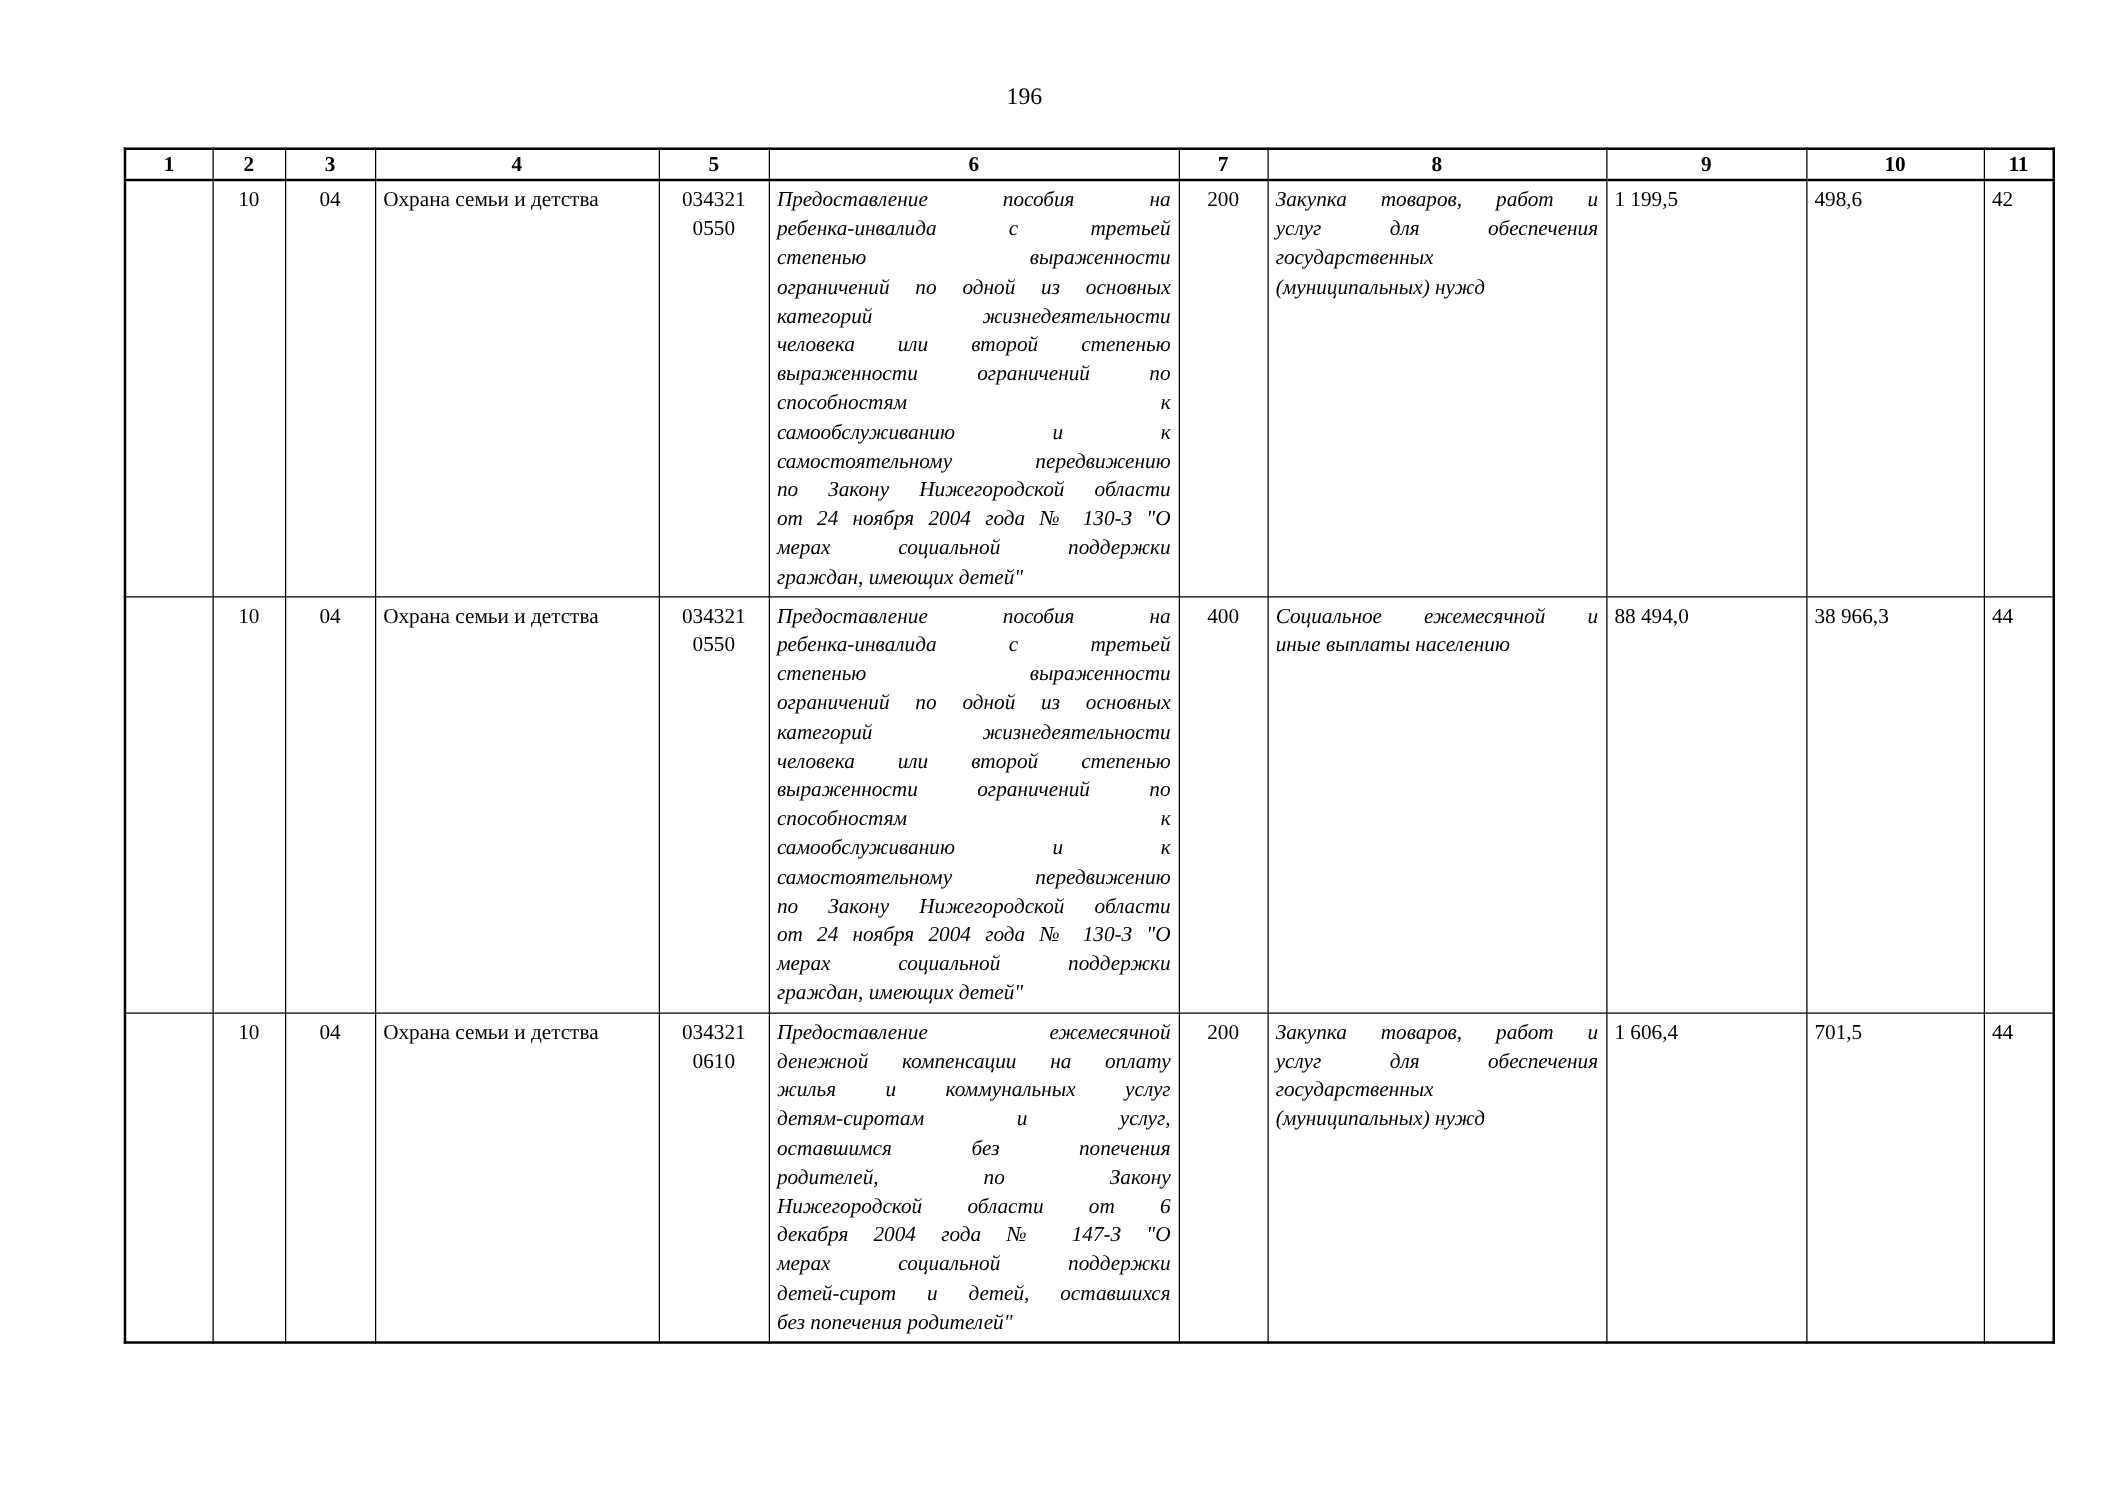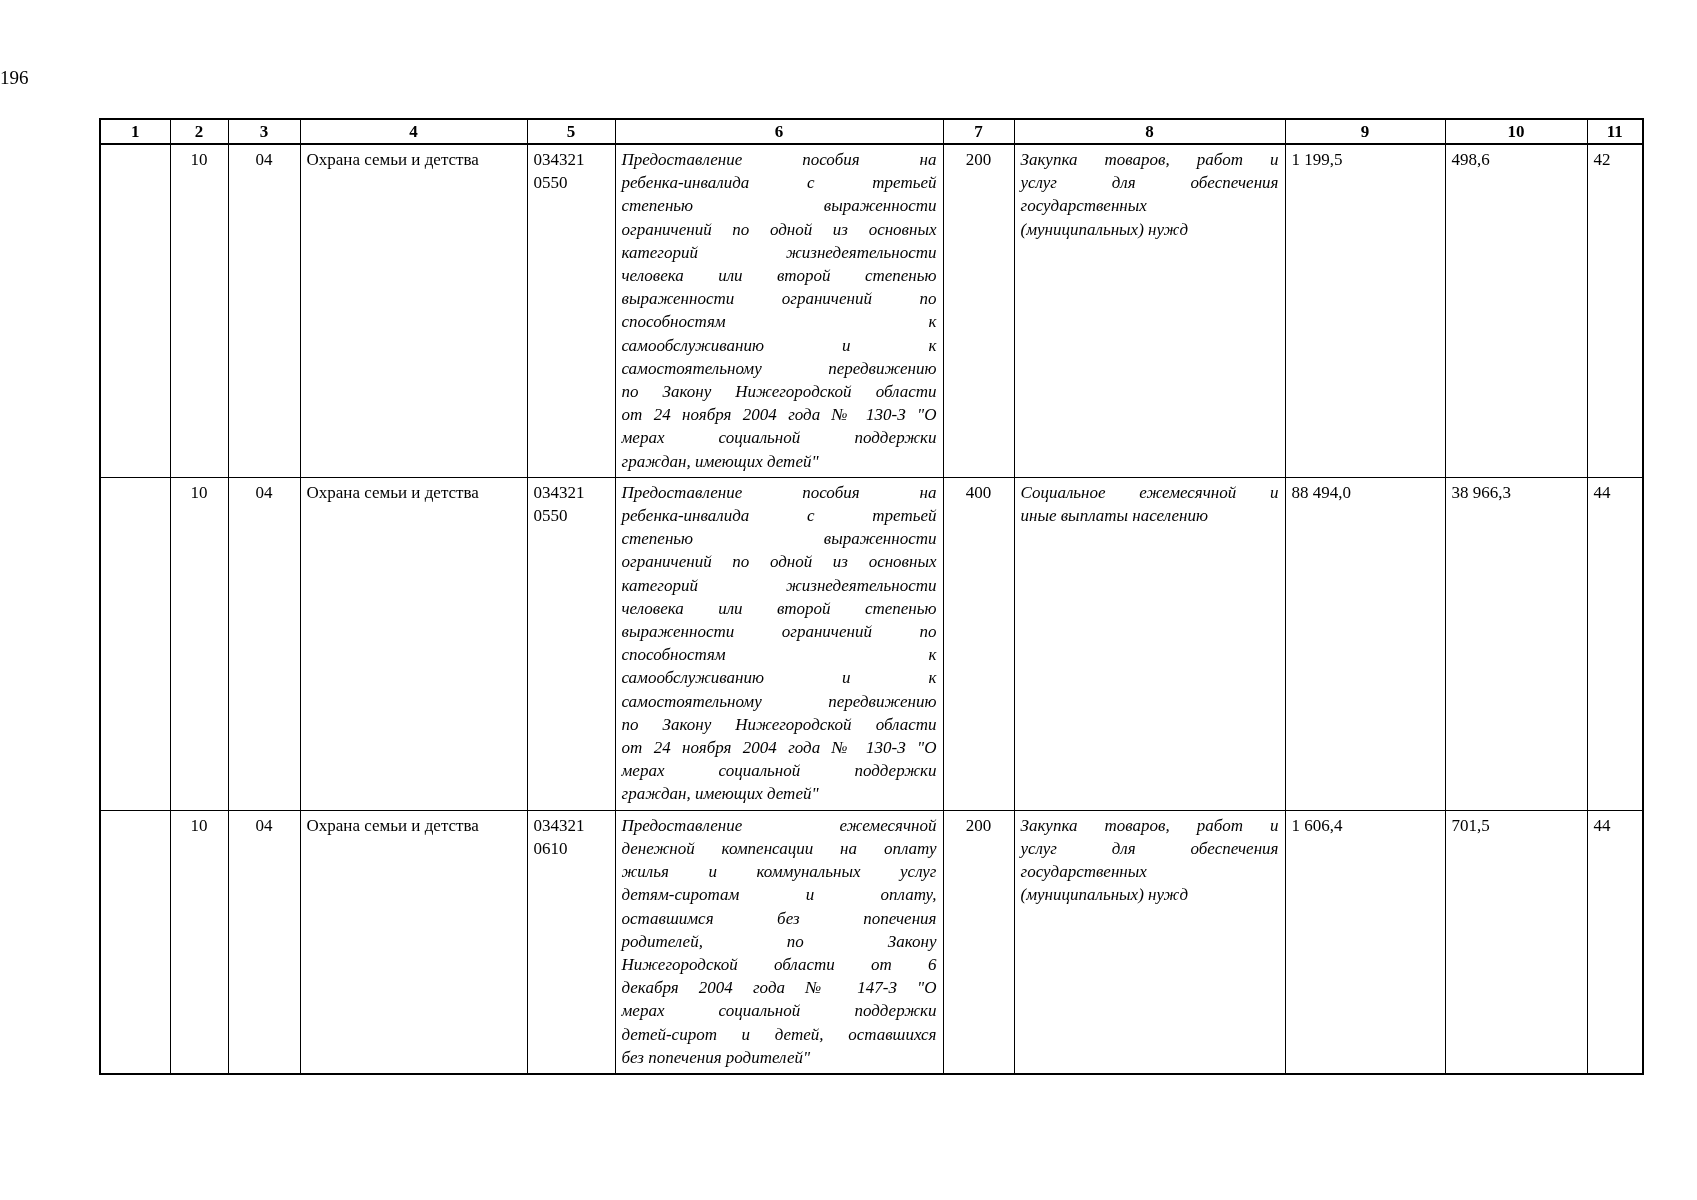--- a/index.html
+++ b/index.html
@@ -16,23 +16,24 @@
     width: 1697px;
     height: 1200px;
     background: #ffffff;
     overflow: hidden;
   }
   .page-number {
     position: absolute;
     top: 66px;
     left: 0;
     width: 1625px;
-    text-align: left;
+    text-align: center;
     font-size: 19px;
     line-height: 24px;
+    padding-left: 14px;
   }
   table.budget {
     position: absolute;
     left: 99px;
     top: 118px;
     width: 1545px;
     border-collapse: collapse;
     table-layout: fixed;
     border: 2px solid #000;
     font-size: 17px;
@@ -48,21 +49,21 @@
     height: 25px;
     padding: 0 2px;
     line-height: 22px;
     border-bottom: 2px solid #000;
   }
   table.budget td {
     vertical-align: top;
     padding: 3px 6px 4px 6px;
   }
   td.center { text-align: center; padding-left: 2px; padding-right: 2px; }
-  td.code   { text-align: left; white-space: pre-line; padding-left: 2px; padding-right: 2px; }
+  td.code   { text-align: center; white-space: pre-line; padding-left: 2px; padding-right: 2px; }
   td.name   { text-align: left; padding-left: 7px; padding-right: 4px; margin-left: 18px; }
   td.num    {
     vertical-align: bottom;
     text-align: left;
     padding-right: 8px;
     padding-bottom: 3px;
   }
   .jline {
     text-align: justify;
     text-align-last: justify;
@@ -183,21 +184,21 @@
         <td class="center"></td>
         <td class="center">10</td>
         <td class="center">04</td>
         <td class="name">Охрана семьи и детства</td>
         <td class="code">034321
 0610</td>
         <td>
             <div class="jline">Предоставление ежемесячной</div>
             <div class="jline">денежной компенсации на оплату</div>
             <div class="jline">жилья и коммунальных услуг</div>
-            <div class="jline">детям-сиротам и оплату,</div>
+            <div class="jline">детям-сиротам и услуг,</div>
             <div class="jline">оставшимся без попечения</div>
             <div class="jline">родителей, по Закону</div>
             <div class="jline">Нижегородской области от 6</div>
             <div class="jline">декабря 2004 года № 147-З "О</div>
             <div class="jline">мерах социальной поддержки</div>
             <div class="jline">детей-сирот и детей, оставшихся</div>
             <div class="jline jline-last">без попечения родителей"</div>
           </td>
         <td class="center">200</td>
         <td>

